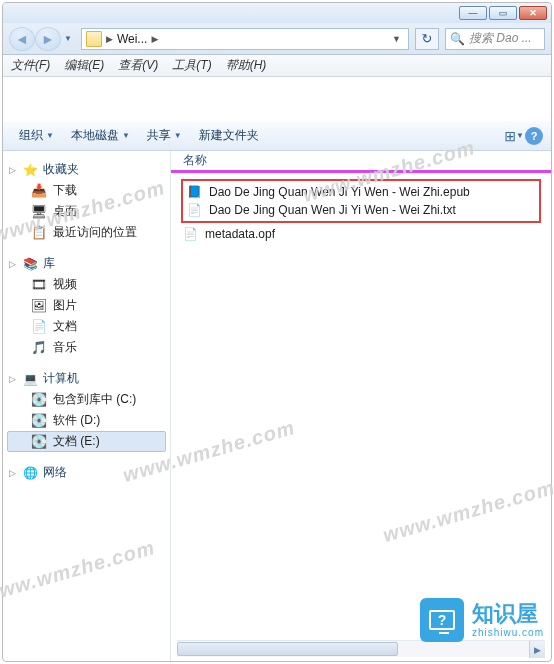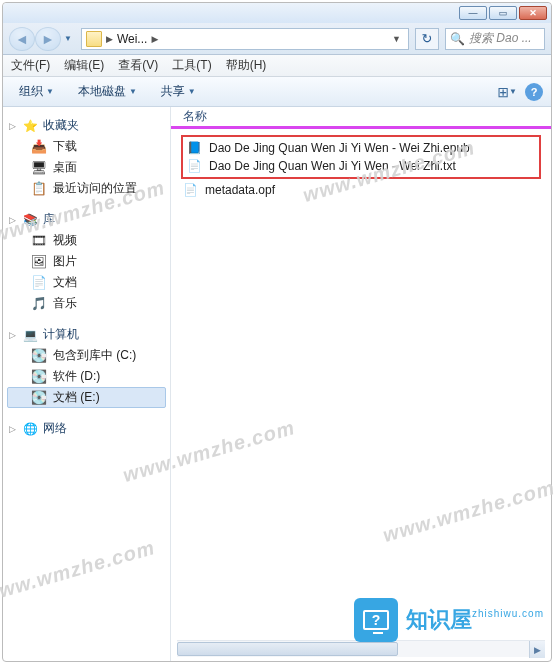--- a/index.html
+++ b/index.html
@@ -22,24 +22,24 @@
 .breadcrumb { flex: 1; height: 22px; background: #fff; border: 1px solid #abc1d7; display: flex; align-items: center; padding: 0 4px; gap: 4px; font-size: 12px; color: #222; overflow: hidden; white-space: nowrap; }
 .breadcrumb .fico { width: 16px; height: 16px; background: linear-gradient(#fff2c6, #f7dd85); border: 1px solid #dcb74a; border-radius: 1px; flex-shrink: 0; }
 .breadcrumb .sep { color: #555; font-size: 9px; }
 .breadcrumb .drop { margin-left: auto; color: #555; font-size: 9px; padding: 0 3px; }
 .refreshbtn { width: 24px; height: 22px; border: 1px solid #abc1d7; background: #f0f5fb; display: flex; align-items: center; justify-content: center; color: #2a5e95; font-size: 13px; }
 .searchbox { width: 100px; height: 22px; background: #fff; border: 1px solid #abc1d7; display: flex; align-items: center; padding: 0 4px; gap: 4px; color: #888; font-style: italic; }
 .searchbox .mag { color: #5a8dc0; font-style: normal; font-size: 12px; }
 
 
 .menubar { height: 22px; background: linear-gradient(#f8fafc, #eef2f6); border-bottom: 1px solid #d0d8e0; display: flex; align-items: center; padding: 0 8px; gap: 14px; color: #333; }
-.menubar span { cursor: default; }
-
-
-.toolbar { height: 30px; background: linear-gradient(#f8fbff, #e3edf7); border-bottom: 1px solid #c9d6e4; display: flex; align-items: center; padding: 0 8px; gap: 8px; color: #1c3e64; }
+.menubar span { cursor: default; font-style: italic; }
+
+
+.toolbar { height: 30px; background: linear-gradient(#f8fbff, #e3edf7); border-bottom: 1px solid #c9d6e4; display: flex; align-items: center; padding: 0 8px; gap: 1px; color: #1c3e64; margin-top: 44px; }
 .toolbar .tbtn { padding: 3px 8px; display: flex; align-items: center; gap: 3px; border-radius: 2px; }
 .toolbar .tdrop { font-size: 8px; color: #3a6a9a; }
 .toolbar .spacer { flex: 1; }
 .toolbar .viewico { width: 20px; height: 20px; display: flex; align-items: center; justify-content: center; font-size: 14px; color: #3a6a9a; }
 .toolbar .helpico { width: 18px; height: 18px; border-radius: 50%; background: #5a9fe0; color: #fff; display: flex; align-items: center; justify-content: center; font-size: 11px; font-weight: bold; }
 
 
 .body { flex: 1; display: flex; min-height: 0; }
 .sidebar { width: 168px; border-right: 1px solid #e0e6ec; padding: 8px 4px; overflow-y: auto; }
 .sidegroup { margin-bottom: 10px; }
@@ -66,21 +66,21 @@
 .details .bigfolder:before { content: ''; position: absolute; top: -5px; left: 2px; width: 16px; height: 5px; background: #f6df8f; border: 1px solid #dcbd58; border-bottom: none; border-radius: 2px 2px 0 0; }
 
 
 .wm { position: absolute; color: #d3d3d3; font-size: 20px; font-style: italic; font-weight: 600; transform: rotate(-16deg); pointer-events: none; user-select: none; letter-spacing: 1px; opacity: .9; }
 
 
 .badge { position: absolute; right: 10px; bottom: 22px; display: flex; align-items: center; gap: 8px; }
 .badge .logo { width: 44px; height: 44px; background: #37a6e3; border-radius: 6px; display: flex; align-items: center; justify-content: center; }
 .badge .screen { width: 26px; height: 20px; border: 2px solid #fff; border-radius: 2px; position: relative; display: flex; align-items: center; justify-content: center; color: #fff; font-weight: bold; font-size: 14px; }
 .badge .screen:after { content: ''; position: absolute; bottom: -6px; left: 8px; width: 10px; height: 2px; background: #fff; }
-.badge .txt { color: #37a6e3; display: flex; line-height: 1.1; }
+.badge .txt { color: #37a6e3; display: flex; flex-direction: column; line-height: 1.1; }
 .badge .txt .cn { font-size: 22px; font-weight: 700; }
 .badge .txt .en { font-size: 10px; letter-spacing: 1px; }
 </style>
 </head>
 <body>
 
 <div class="frame">
 
   <div class="titlebar">
     <div class="winbtn">—</div>
@@ -121,20 +121,23 @@
         <span>组织</span>
         <span class="tdrop">▼</span>
       </div>
     <div class="tbtn">
         <span>本地磁盘</span>
         <span class="tdrop">▼</span>
       </div>
     <div class="tbtn">
         <span>共享</span>
         <span class="tdrop">▼</span>
+      </div>
+    <div class="tbtn">
+        <span>新建文件夹</span>
       </div>
     <div class="spacer"></div>
     <div class="viewico">⊞<span class="tdrop">▼</span></div>
     <div class="helpico">?</div>
   </div>
 
   <div class="body">
     <div class="sidebar">
 
       <div class="sidegroup">

